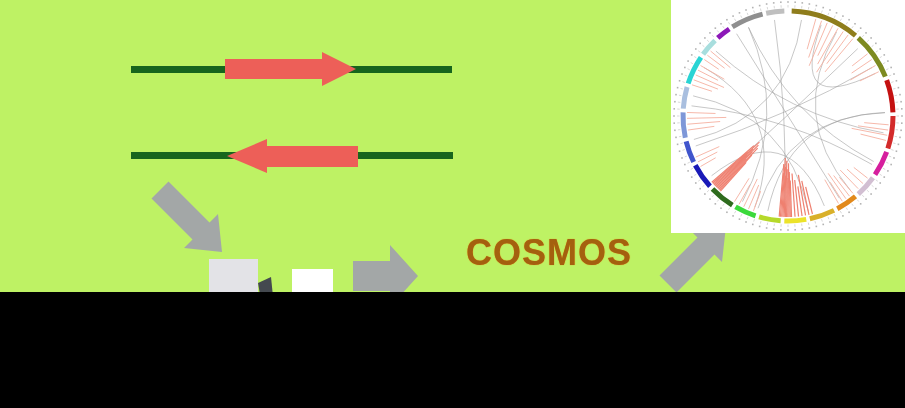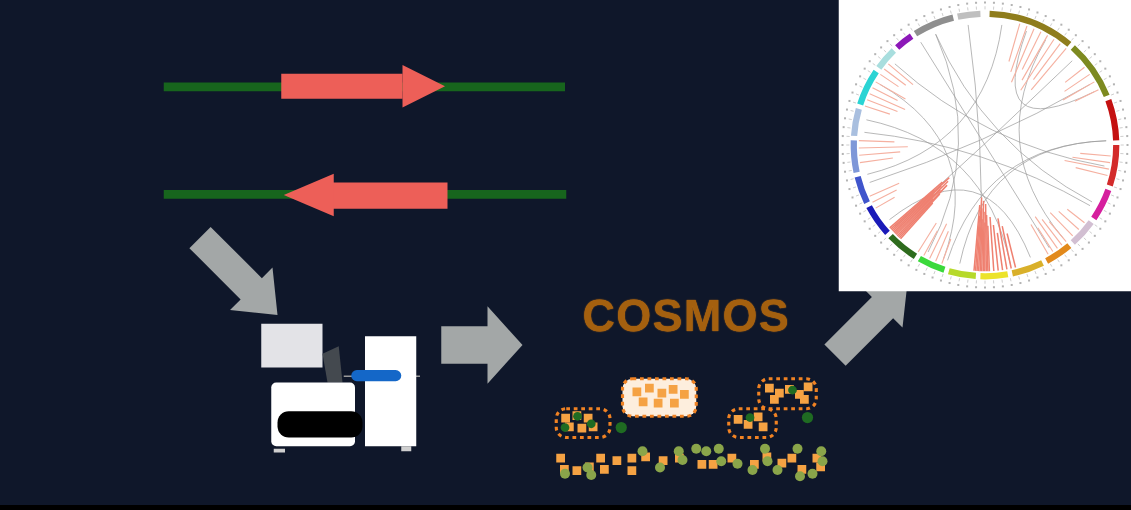--- a/index.html
+++ b/index.html
@@ -1,16 +1,16 @@
 <!DOCTYPE html>
 <html><head>
 <meta charset="utf-8">
 <style>
   html,body{margin:0;padding:0;background:#000;}
-  .canvas{position:relative;width:905px;height:404px;background:#0f172a;overflow:hidden;
+  .canvas{position:relative;width:905px;height:292px;background:#bef264;overflow:hidden;
           font-family:"Liberation Sans",sans-serif;}
   #scene{position:absolute;left:0;top:0;}
   .cosmos{position:absolute;left:464px;top:233px;width:170px;height:42px;
           font-weight:800;font-size:36px;letter-spacing:1px;line-height:40px;
           text-align:center;
           text-shadow:0 0 1px #e8830c;}
 </style>
 </head>
 <body>
 

